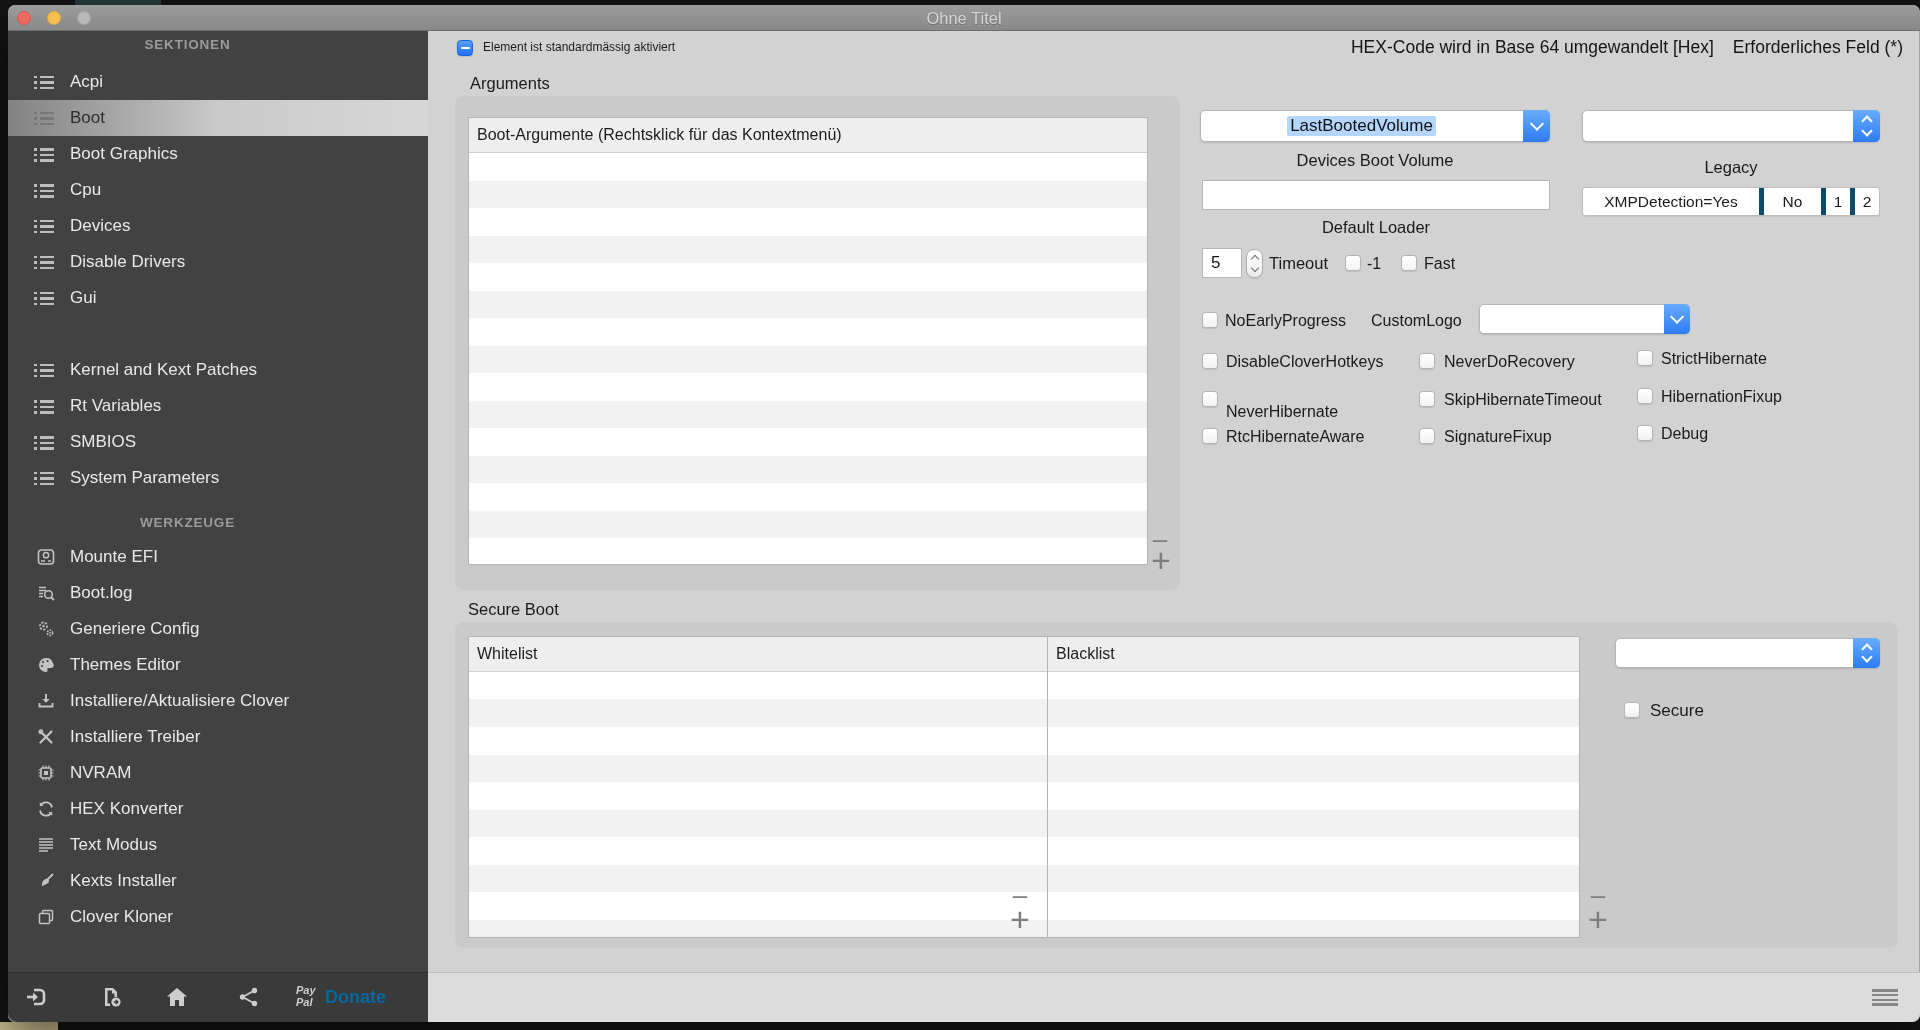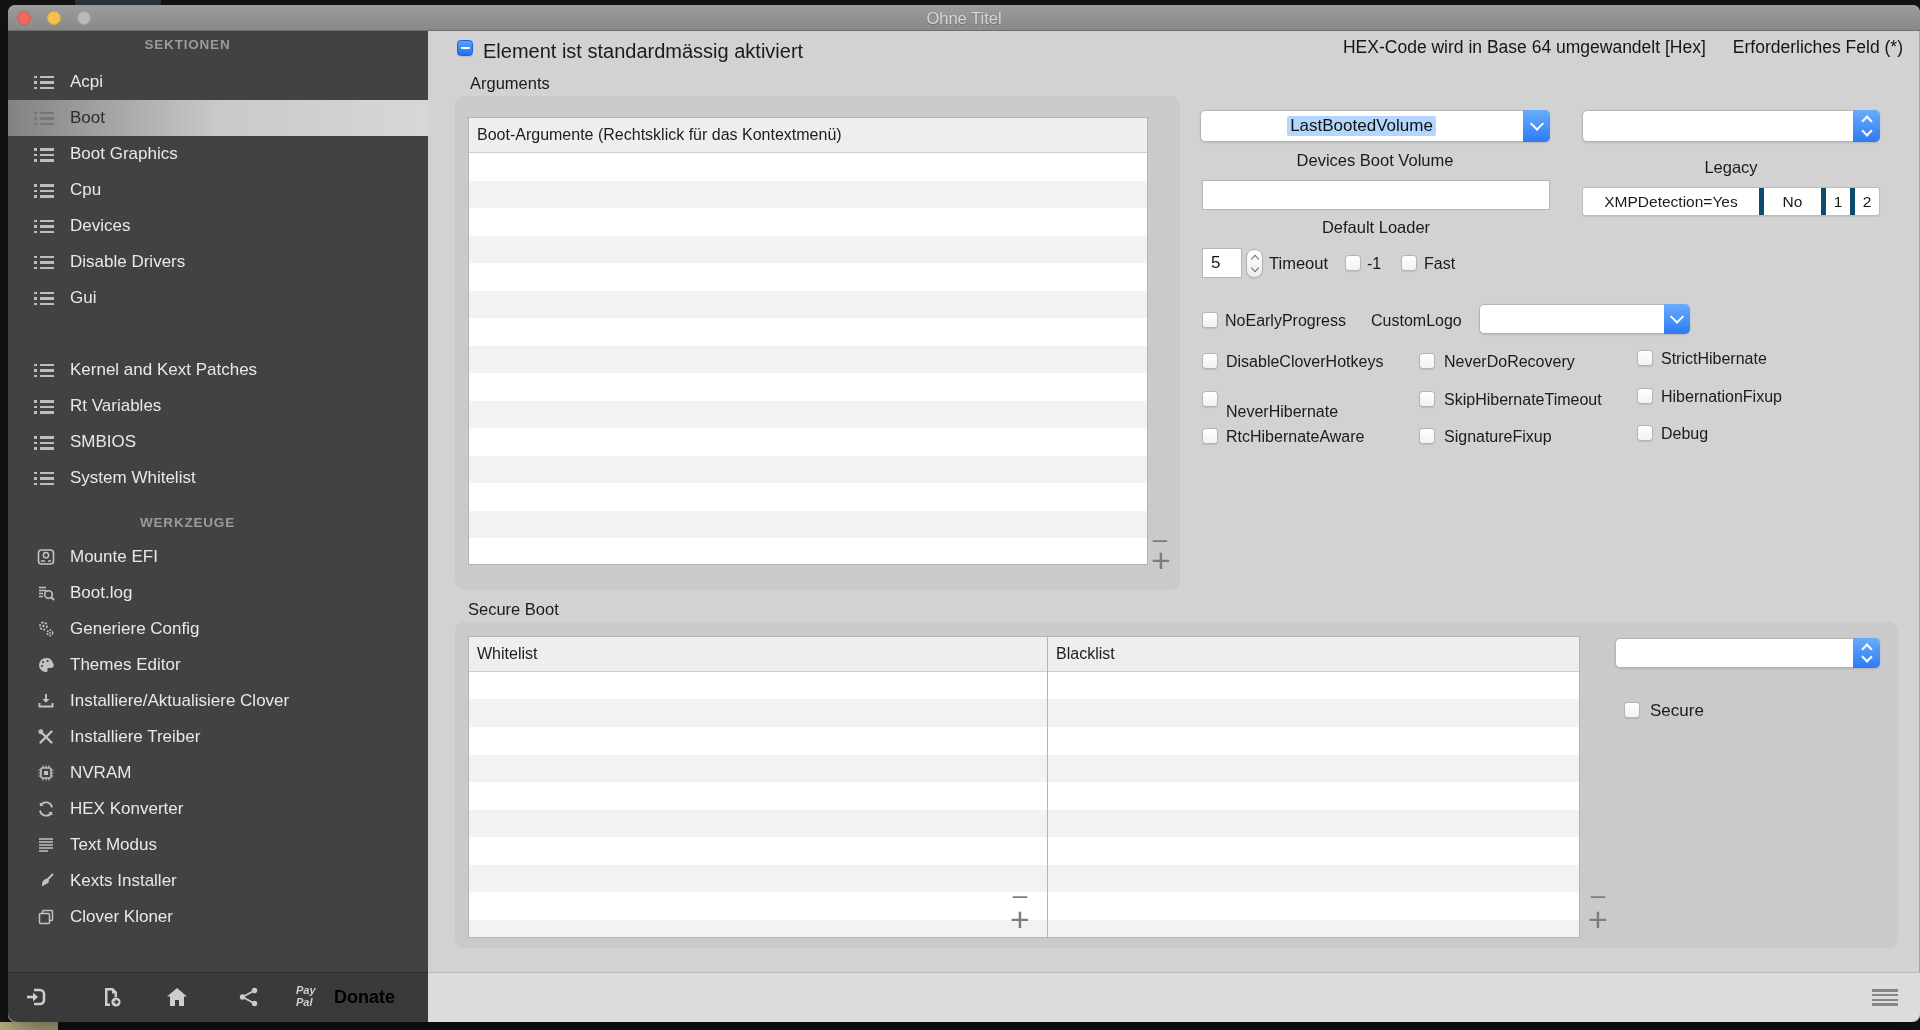--- a/index.html
+++ b/index.html
@@ -24,28 +24,28 @@
   .srow{position:absolute;left:0;width:420px;height:36px;display:flex;align-items:center;padding-left:26px;box-sizing:border-box;color:#e8e8e8;font-size:17px}
   .srow.selected{background:linear-gradient(90deg,#828282,#c9c9c9 50%,#d7d7d7);color:#2d2d2d}
   .li-icon{width:20px;height:15px;margin-right:16px;position:relative;flex:none}
   .li-icon::before{content:"";position:absolute;left:0;top:1px;width:3px;height:14px;background:repeating-linear-gradient(to bottom,#bdbdbd 0 2.5px,rgba(0,0,0,0) 2.5px 5.5px)}
   .li-icon::after{content:"";position:absolute;left:6px;top:1px;right:0;height:14px;background:repeating-linear-gradient(to bottom,#bdbdbd 0 2.5px,rgba(0,0,0,0) 2.5px 5.5px)}
   .srow.selected .li-icon::before,.srow.selected .li-icon::after{background:repeating-linear-gradient(to bottom,#767676 0 2.5px,rgba(0,0,0,0) 2.5px 5.5px)}
   .trow{position:absolute;left:0;width:420px;height:36px;display:flex;align-items:center;padding-left:28px;box-sizing:border-box;color:#e8e8e8;font-size:17px}
   .ticon{width:20px;height:20px;margin-right:14px;flex:none}
   .fico{position:absolute;width:24px;height:24px}
   .pp{position:absolute;left:288px;top:979px;color:#cfcfcf;font-style:italic;font-weight:bold;font-size:11px;line-height:12px}
-  .donate{position:absolute;left:326px;top:982px;color:#000000;font-weight:bold;font-size:18px}
+  .donate{position:absolute;left:317px;top:982px;color:#0369a1;font-weight:bold;font-size:18px}
 
   
   .main-footer{position:absolute;left:420px;top:967px;width:1492px;height:50px;background:#dcdcdc;border-top:1px solid #bcbcbc;border-radius:0 0 9px 0;box-sizing:border-box}
   .hamburger{position:absolute;left:1864px;top:984px;width:26px;height:17px;background:repeating-linear-gradient(to bottom,#868686 0 2.6px,rgba(0,0,0,0) 2.6px 4.8px)}
 
   .label{position:absolute;color:#1b1b1b}
-  .notes{position:absolute;top:32px;right:17px;display:flex;gap:27px;font-size:17.5px;color:#151515;white-space:nowrap}
+  .notes{position:absolute;top:32px;right:17px;display:flex;gap:19px;font-size:17.5px;color:#151515;white-space:nowrap}
 
   .cb{position:absolute;width:16px;height:16px;border-radius:3.5px;background:linear-gradient(#ffffff,#f2f2f2);border:1px solid #b3b3b3;box-sizing:border-box;box-shadow:0 1px 1px rgba(0,0,0,.1)}
   .cb.mixed{background:linear-gradient(#59a0f8,#2170f2);border:1px solid #1e64dd}
   .cb.mixed::after{content:"";position:absolute;left:2.5px;right:2.5px;top:6px;height:2.4px;background:#fff;border-radius:1.2px}
 
   .group{position:absolute;background:#cacaca;border-radius:9px}
   .tbl{position:absolute;background:#fff;border:1px solid #b4b4b4;box-sizing:border-box}
   .tbl-hdr{height:34px;line-height:34px;background:#eeeeee;border-bottom:1px solid #cecece;padding-left:8px;font-size:16px;color:#1d1d1d}
   .tbl-body{position:absolute;left:0;top:35px;right:0;bottom:0;background:repeating-linear-gradient(to bottom,#ffffff 0 27.5px,#f2f2f2 27.5px 55px)}
   .pm{position:absolute;color:#7d7d7d;text-align:center}
@@ -65,21 +65,21 @@
   .wstep .g-dn{position:absolute;left:50%;bottom:6px;width:5px;height:5px;border-right:1.8px solid #6f6f6f;border-bottom:1.8px solid #6f6f6f;transform:translateX(-50%) rotate(45deg)}
 
   .field{position:absolute;background:#fff;border:1px solid #b5b5b5;box-sizing:border-box;font-size:17px;color:#111;padding:0 8px;display:flex;align-items:center}
 
   .seg{position:absolute;display:flex;background:#fff;border:1px solid #bcbcbc;border-radius:3px;box-sizing:border-box;box-shadow:0 1px 1px rgba(0,0,0,.08)}
   .seg>div{display:flex;align-items:center;justify-content:center;font-size:15.5px;color:#1b1b1b;border-left:5px solid #0c4a6e;box-sizing:border-box;height:100%}
   .seg>div:first-child{border-left:none}
 
   .s16{font-size:16px}
   .s165{font-size:16.5px}
-  .s17{font-size:20px}
+  .s17{font-size:12px}
   .ctr{text-align:center}
 </style>
 </head>
 <body>
 
 <div class="frag-top"></div>
 <div class="frag-bottom"></div>
 
 <div id="window">
 
@@ -128,21 +128,21 @@
     <div class="srow" style="top:357px">
         <span class="li-icon"></span>
         <span>Rt Variables</span>
       </div>
     <div class="srow" style="top:393px">
         <span class="li-icon"></span>
         <span>SMBIOS</span>
       </div>
     <div class="srow" style="top:429px">
         <span class="li-icon"></span>
-        <span>System Whitelist</span>
+        <span>System Parameters</span>
       </div>
 
     <div class="sb-header" style="top:484px">WERKZEUGE</div>
 
     <div class="trow" style="top:508px">
       <span class="ticon"><svg viewBox="0 0 20 20" width="20" height="20">
             <rect x="2.5" y="3" width="15" height="14" rx="3" fill="none" stroke="#c2c2c2" stroke-width="1.6"></rect>
             <circle cx="10" cy="8.2" r="2.6" fill="none" stroke="#c2c2c2" stroke-width="1.5"></circle>
             <path d="M5 14h4M12 14h3" stroke="#c2c2c2" stroke-width="1.5"></path>
           </svg></span>

